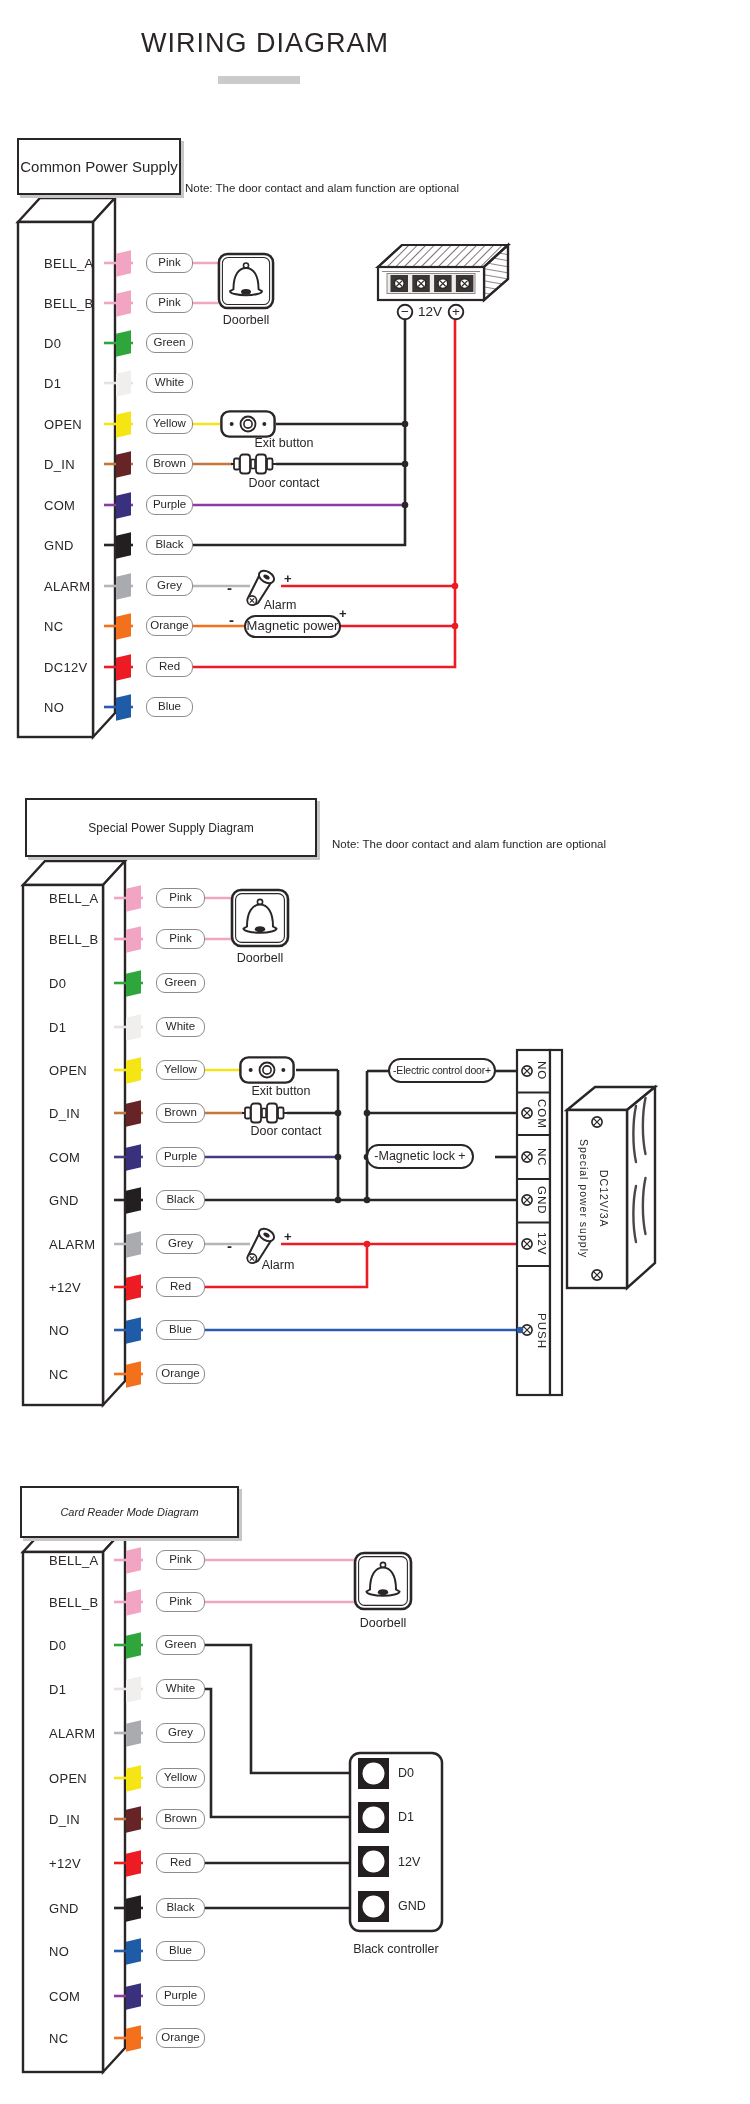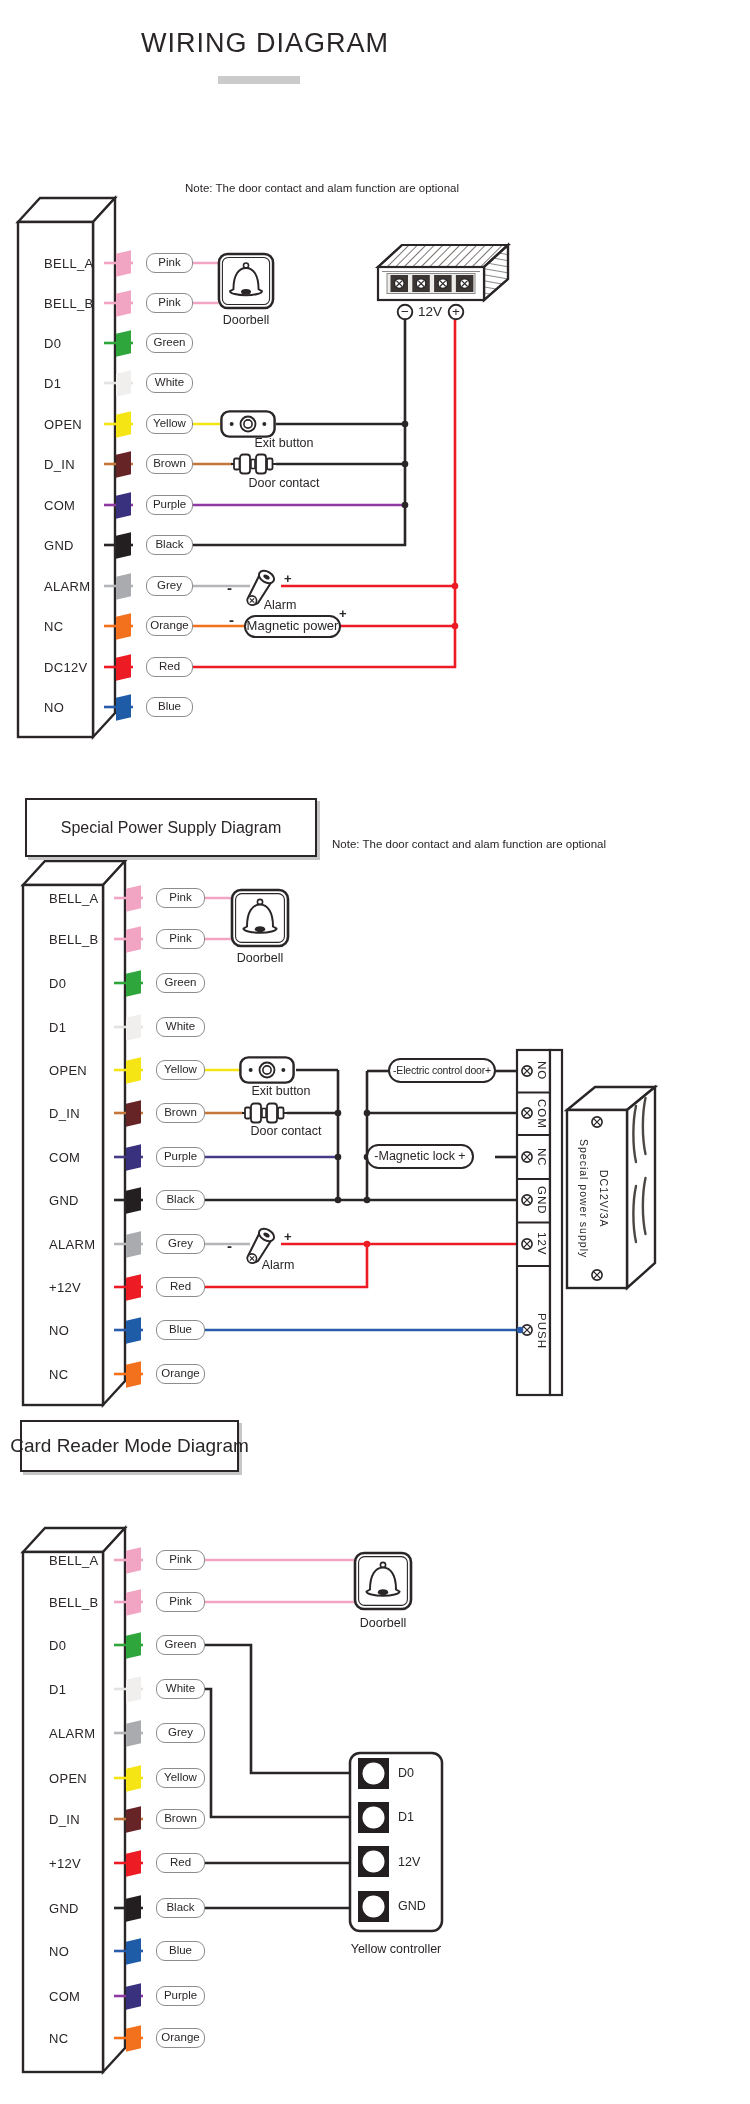--- a/index.html
+++ b/index.html
@@ -265,20 +265,23 @@
     <rect x="358" y="1846" width="31" height="31" fill="#231F20"></rect>
         <circle cx="373.5" cy="1861.5" r="11" fill="#fff"></circle>
     <rect x="358" y="1891" width="31" height="31" fill="#231F20"></rect>
         <circle cx="373.5" cy="1906.5" r="11" fill="#fff"></circle>
   </g>
 </svg>
 
 <div class="title">WIRING DIAGRAM</div>
 <div class="titlebar"></div>
 
+<div class="headbox" style="left:17px;top:138px;width:160px;height:53px;font-size:15px;">
+  <span>Common Power Supply</span>
+</div>
 <div class="note" style="left:185px;top:182px;">Note: The door contact and alam function are optional</div>
 
 <div class="row sA" style="top:252px">
       <span class="pin">BELL_A</span>
       <span class="tag" style="background: rgb(242, 165, 195);"></span>
       <span class="pill">Pink</span>
     </div>
 <div class="row sA" style="top:292px">
       <span class="pin">BELL_B</span>
       <span class="tag" style="background: rgb(242, 165, 195);"></span>
@@ -341,21 +344,21 @@
 <div class="complabel" style="left:250px;top:598px;width:60px;">Alarm</div>
 <div class="lockpill" style="left:244px;top:615px;width:93px;height:19px;font-size:13px;line-height:18px;">Magnetic power</div>
 <span class="sign" style="left:227px;top:579px;font-size:15px;">-</span>
 <span class="sign" style="left:284px;top:571px;">+</span>
 <span class="sign" style="left:229px;top:611px;font-size:15px;">-</span>
 <span class="sign" style="left:339px;top:606px;">+</span>
 <span class="psusign" style="left:398px;top:304px;width:14px;">−</span>
 <span class="psusign" style="left:413px;top:304px;width:34px;">12V</span>
 <span class="psusign" style="left:449px;top:304px;width:14px;">+</span>
 
-<div class="headbox" style="left:25px;top:798px;width:288px;height:55px;font-size:16px;">
+<div class="headbox" style="left:25px;top:798px;width:288px;height:55px;font-size:12px;">
   <span>Special Power Supply Diagram</span>
 </div>
 <div class="note" style="left:332px;top:838px;">Note: The door contact and alam function are optional</div>
 
 <div class="row sB" style="top:887px">
       <span class="pin">BELL_A</span>
       <span class="tag" style="background: rgb(242, 165, 195);"></span>
       <span class="pill">Pink</span>
     </div>
 <div class="row sB" style="top:928px">
@@ -425,21 +428,21 @@
 
 <div class="vtext" style="left:534px;top:1050px;width:15px;height:42px;">NO</div>
 <div class="vtext" style="left:534px;top:1092px;width:15px;height:43px;">COM</div>
 <div class="vtext" style="left:534px;top:1135px;width:15px;height:44px;">NC</div>
 <div class="vtext" style="left:534px;top:1179px;width:15px;height:43px;">GND</div>
 <div class="vtext" style="left:534px;top:1222px;width:15px;height:44px;">12V</div>
 <div class="vtext" style="left:534px;top:1266px;width:15px;height:129px;">PUSH</div>
 <div class="vtext" style="left:597px;top:1110px;width:14px;height:178px;font-size:10.5px;">DC12V/3A</div>
 <div class="vtext" style="left:577px;top:1110px;width:13px;height:178px;font-size:10.5px;">Special power supply</div>
 
-<div class="headbox" style="left:20px;top:1420px;width:215px;height:48px;font-size:19px;">
+<div class="headbox" style="left:20px;top:1486px;width:215px;height:48px;font-size:11px;font-style:italic;">
   <span>Card Reader Mode Diagram</span>
 </div>
 
 <div class="row sB" style="top:1549px">
       <span class="pin">BELL_A</span>
       <span class="tag" style="background: rgb(242, 165, 195);"></span>
       <span class="pill">Pink</span>
     </div>
 <div class="row sB" style="top:1591px">
       <span class="pin">BELL_B</span>
@@ -495,15 +498,15 @@
       <span class="pin">NC</span>
       <span class="tag" style="background: rgb(243, 112, 29);"></span>
       <span class="pill">Orange</span>
     </div>
 
 <div class="complabel" style="left:343px;top:1616px;width:80px;">Doorbell</div>
 <span class="portlabel" style="left:398px;top:1766px;">D0</span>
 <span class="portlabel" style="left:398px;top:1810px;">D1</span>
 <span class="portlabel" style="left:398px;top:1855px;">12V</span>
 <span class="portlabel" style="left:398px;top:1899px;">GND</span>
-<div class="complabel" style="left:338px;top:1942px;width:116px;">Yellow controller</div>
+<div class="complabel" style="left:338px;top:1942px;width:116px;">Black controller</div>
 
 </div>
 
 </body></html>

